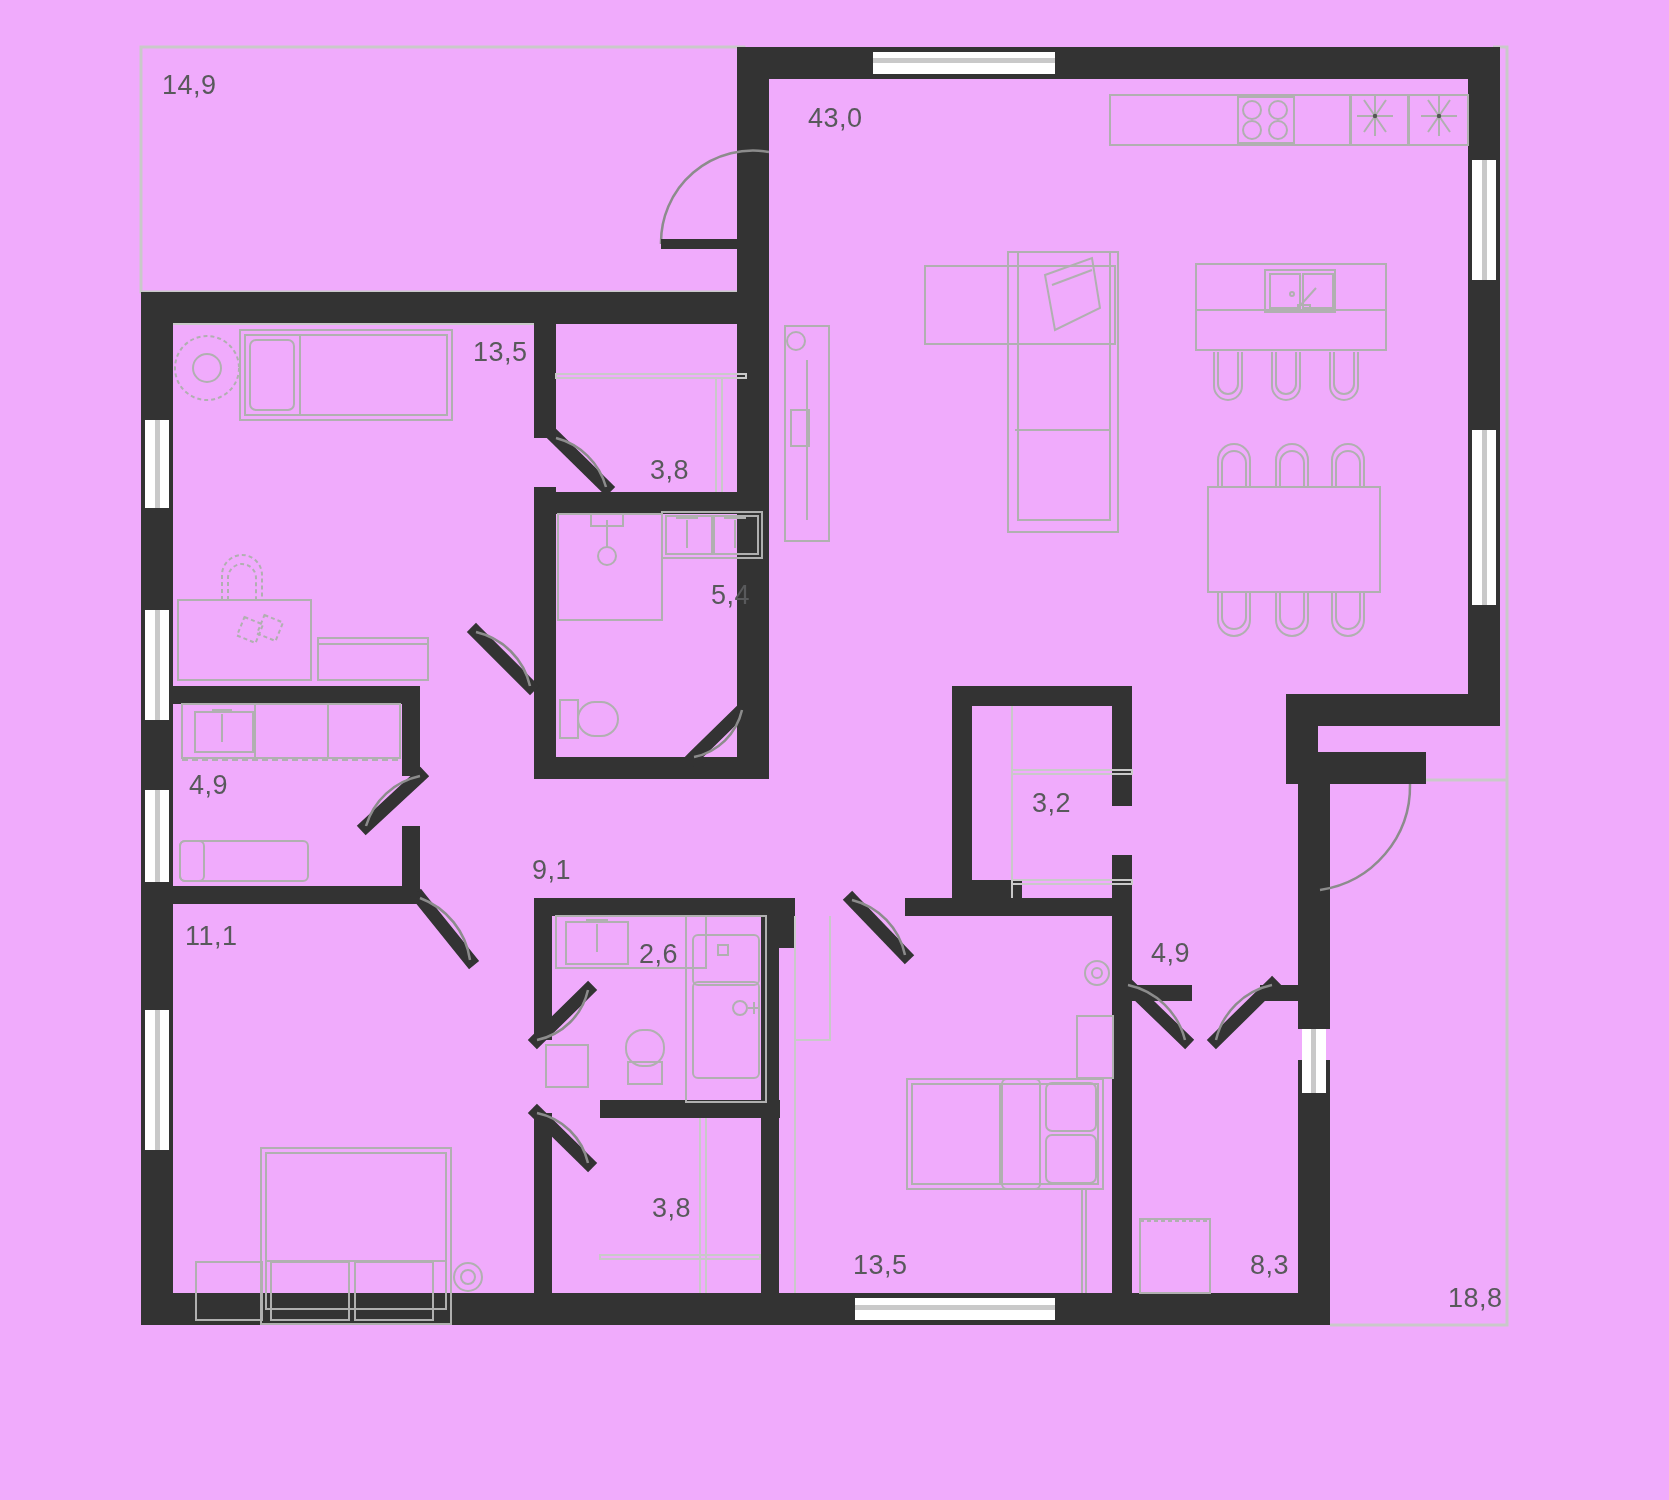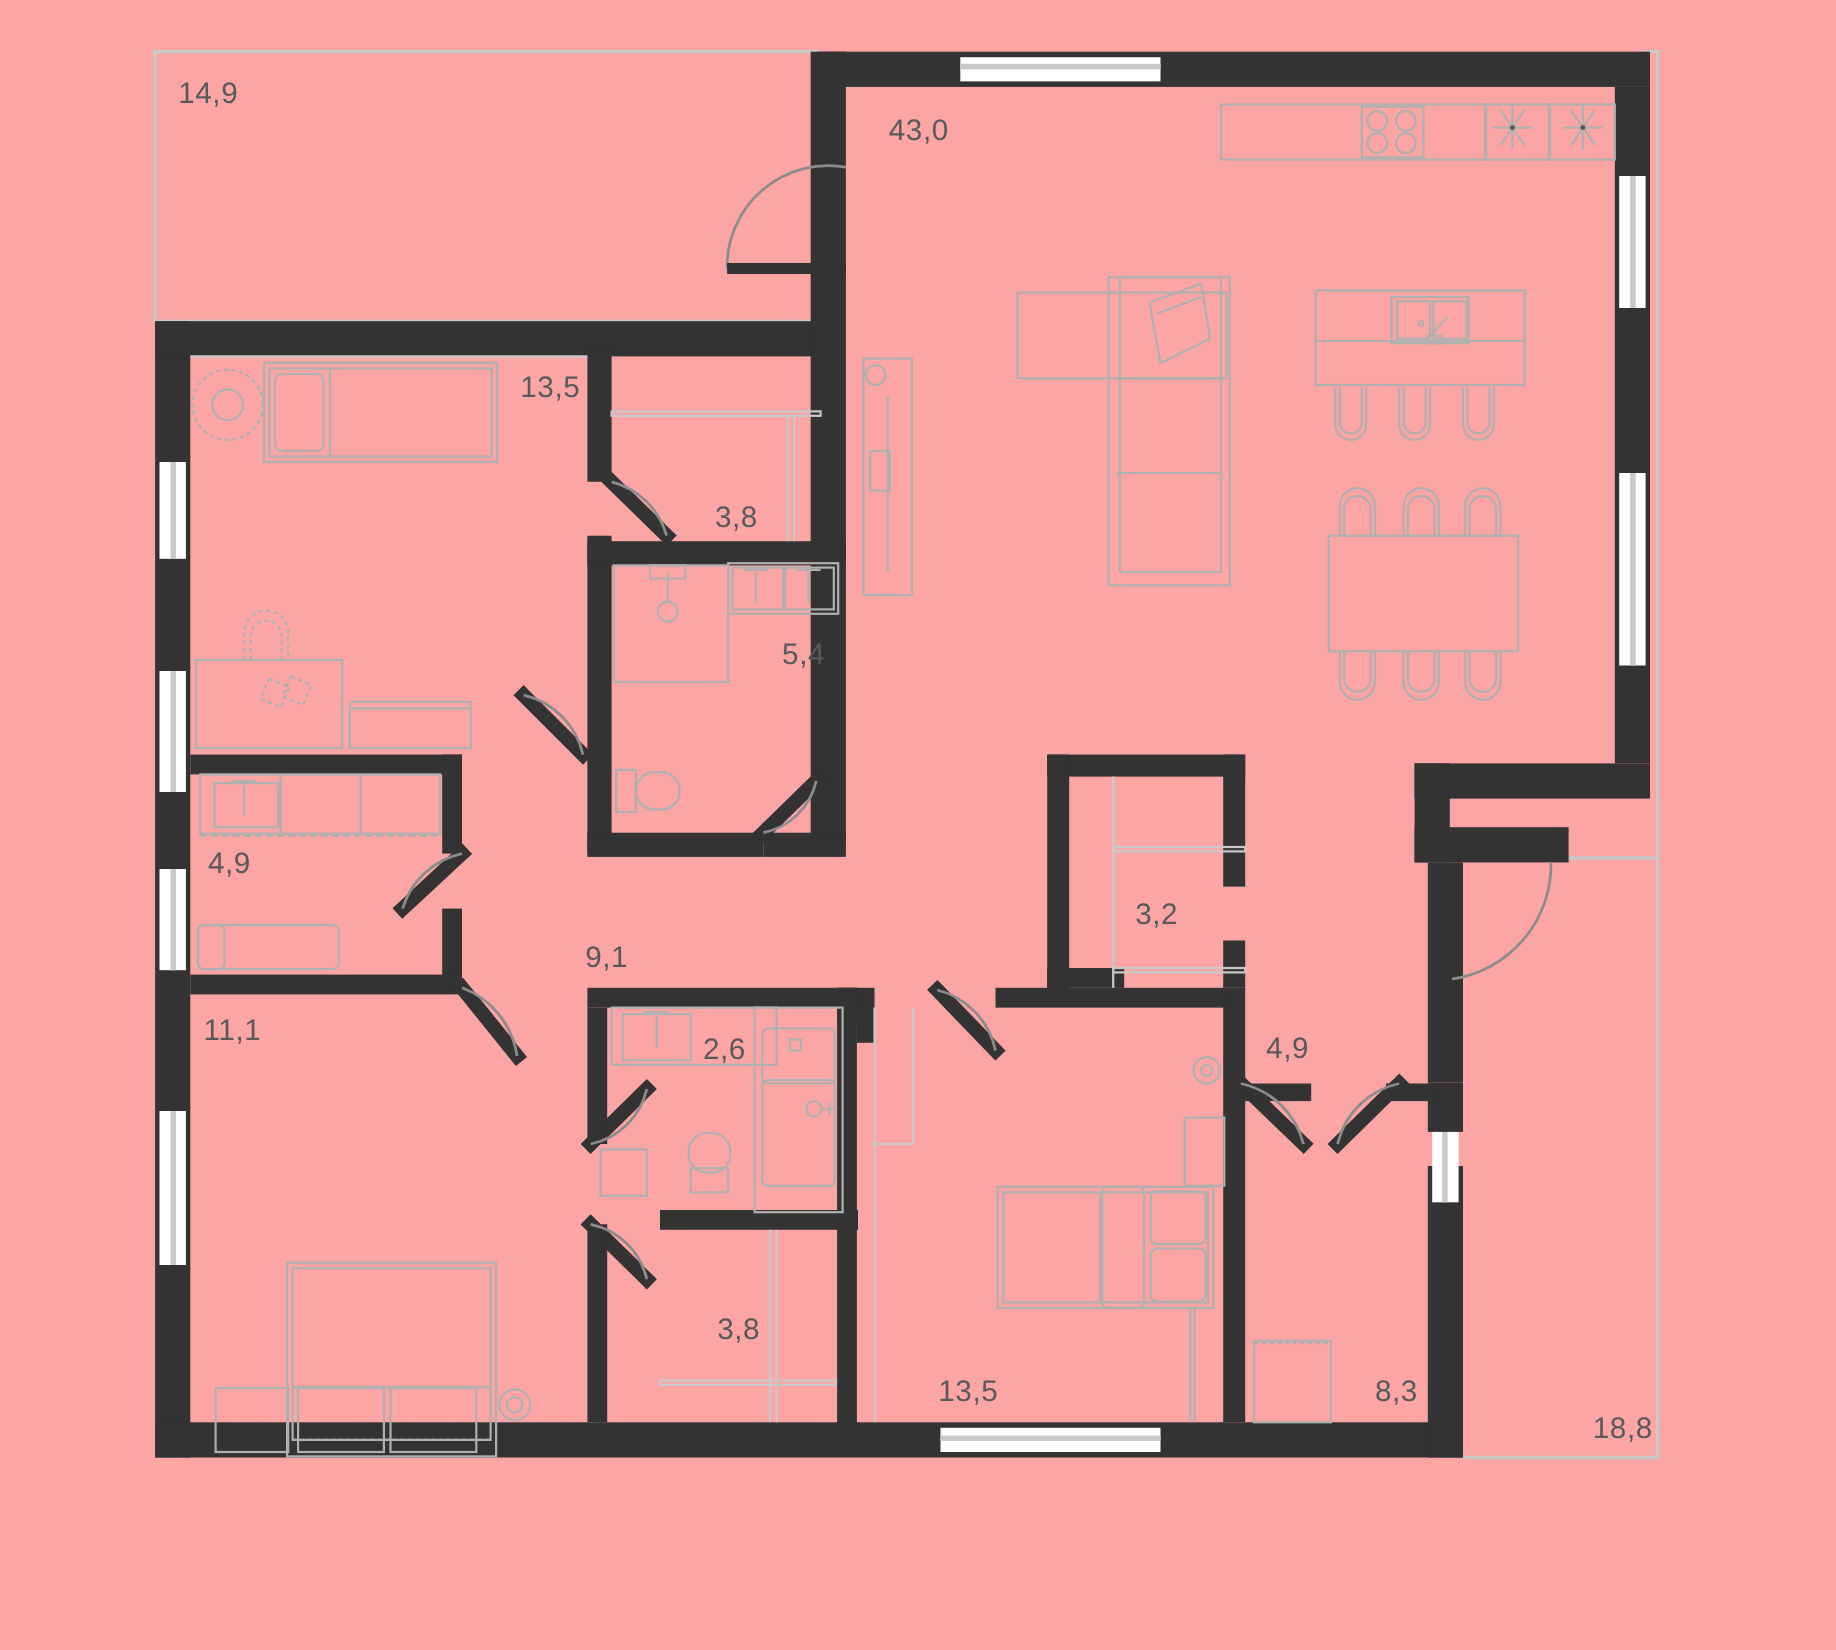--- a/index.html
+++ b/index.html
@@ -7,21 +7,21 @@
     padding: 0;
     background: #ffffff;
   }
   body {
     font-family: "Liberation Sans", sans-serif;
   }
   #plan-root {
     position: relative;
     width: 1669px;
     height: 1500px;
-    background: #fca5a5;
+    background: #f0abfc;
     overflow: hidden;
   }
   #plan-svg {
     position: absolute;
     left: 0;
     top: 0;
     width: 1669px;
     height: 1500px;
   }
   .area-label {
@@ -392,21 +392,21 @@
   <div class="area-label" style="left:473px; top:337px;">13,5</div>
 
   <div class="area-label" style="left:650px; top:455px;">3,8</div>
 
   <div class="area-label" style="left:711px; top:566px;margin-top:14px;">5,4</div>
 
   <div class="area-label" style="left:189px; top:770px;">4,9</div>
 
   <div class="area-label" style="left:532px; top:855px;">9,1</div>
 
-  <div class="area-label" style="left:1032px; top:816px;">3,2</div>
+  <div class="area-label" style="left:1032px; top:788px;">3,2</div>
 
   <div class="area-label" style="left:185px; top:921px;">11,1</div>
 
   <div class="area-label" style="left:639px; top:939px;">2,6</div>
 
   <div class="area-label" style="left:1151px; top:938px;">4,9</div>
 
   <div class="area-label" style="left:652px; top:1193px;">3,8</div>
 
   <div class="area-label" style="left:853px; top:1250px;">13,5</div>

